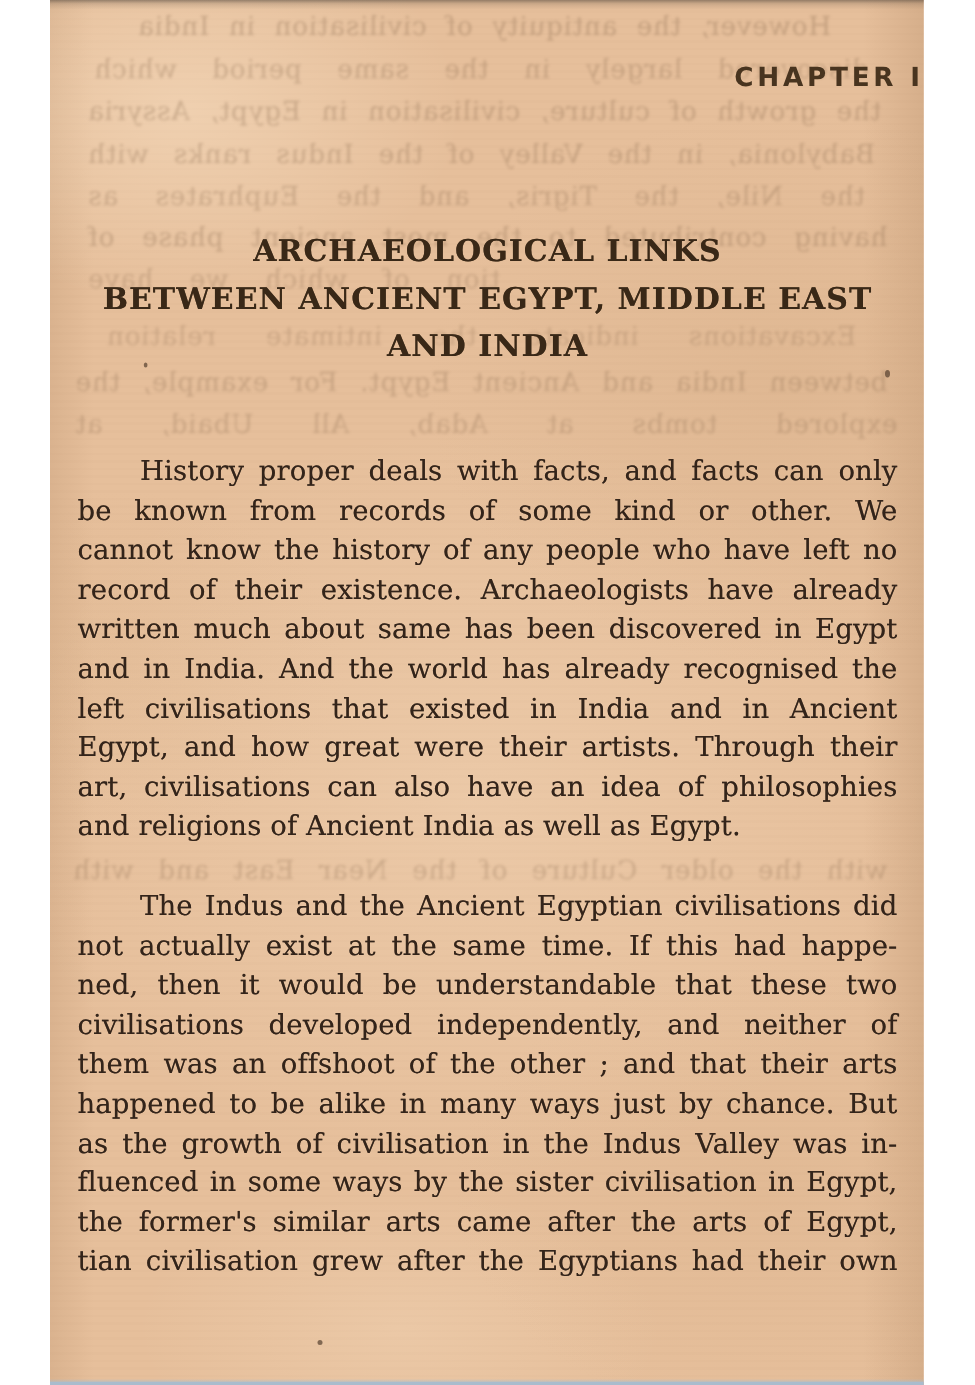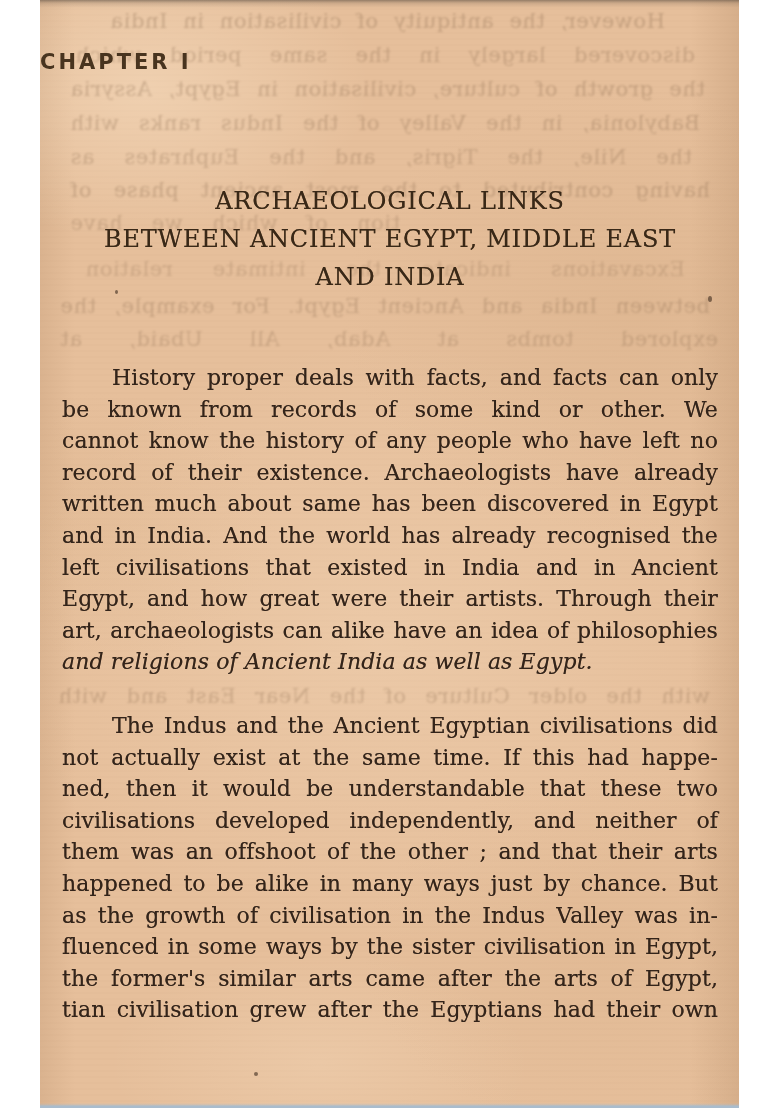--- a/index.html
+++ b/index.html
@@ -56,47 +56,47 @@
     transform:scaleX(-1);
     filter:blur(1.15px);
     text-align:justify;text-align-last:justify;
     word-spacing:7px;letter-spacing:0.6px;
     overflow:hidden;height:27px;
   }
   .speck{position:absolute;background:#4a3626;border-radius:50%;}
   
   .chapter{
     position:absolute;left:0;top:50px;width:100%;
-    text-align:left;
+    text-align:right;
     font-family:"DejaVu Sans", sans-serif;
     font-weight:bold;
     font-size:21px;letter-spacing:3px;
     color:var(--heading-ink);
   }
   .title{
     position:absolute;left:22px;top:182px;width:656px;
     text-align:center;
-    font-weight:normal;
+    font-weight:bold;
     font-size:24px;line-height:38px;
     letter-spacing:0.8px;
     color:var(--title-ink);
     text-shadow:0 0 0.4px rgba(57,40,23,0.65);
   }
   .textblock{
     position:absolute;left:22px;width:656px;
     font-size:22px;line-height:31.6px;
     letter-spacing:0.1px;
     color:var(--ink);
     text-shadow:0 0 0.35px rgba(51,36,26,0.6);
   }
   .para-1{top:362px;}
   .para-2{top:710px;}
   .bodyline{text-align:justify;text-align-last:justify;height:31.6px;overflow:visible;}
   .bodyline.indent{padding-left:50px;}
-  .bodyline.last-left{text-align-last:left;font-style:italic;}
+  .bodyline.last-left{text-align-last:left;}
 </style>
 </head>
 <body>
 
 <div class="canvas">
   <div class="page">
 
     <div class="bleed-layer">
         <div class="bleedline" style="top: 8px; left: 70px; width: 555px; opacity: 0.34;">However, the antiquity of civilisation in India is</div>
         <div class="bleedline" style="top: 42px; left: 35px; width: 620px; opacity: 0.32;">discovered largely in the same period which witnessed</div>
@@ -124,21 +124,21 @@
 
     <div class="textblock para-1">
         <div class="bodyline indent">History proper deals with facts, and facts can only</div>
         <div class="bodyline">be known from records of some kind or other. We</div>
         <div class="bodyline">cannot know the history of any people who have left no</div>
         <div class="bodyline">record of their existence. Archaeologists have already</div>
         <div class="bodyline">written much about same has been discovered in Egypt</div>
         <div class="bodyline">and in India. And the world has already recognised the</div>
         <div class="bodyline">left civilisations that existed in India and in Ancient</div>
         <div class="bodyline">Egypt, and how great were their artists. Through their</div>
-        <div class="bodyline">art, archaeologists can alike have an idea of philosophies</div>
+        <div class="bodyline">art, civilisations can also have an idea of philosophies</div>
         <div class="bodyline last-left">and religions of Ancient India as well as Egypt.</div>
       </div>
 
     <div class="textblock para-2">
         <div class="bodyline indent">The Indus and the Ancient Egyptian civilisations did</div>
         <div class="bodyline">not actually exist at the same time. If this had happe-</div>
         <div class="bodyline">ned, then it would be understandable that these two</div>
         <div class="bodyline">civilisations developed independently, and neither of</div>
         <div class="bodyline">them was an offshoot of the other ; and that their arts</div>
         <div class="bodyline">happened to be alike in many ways just by chance. But</div>

